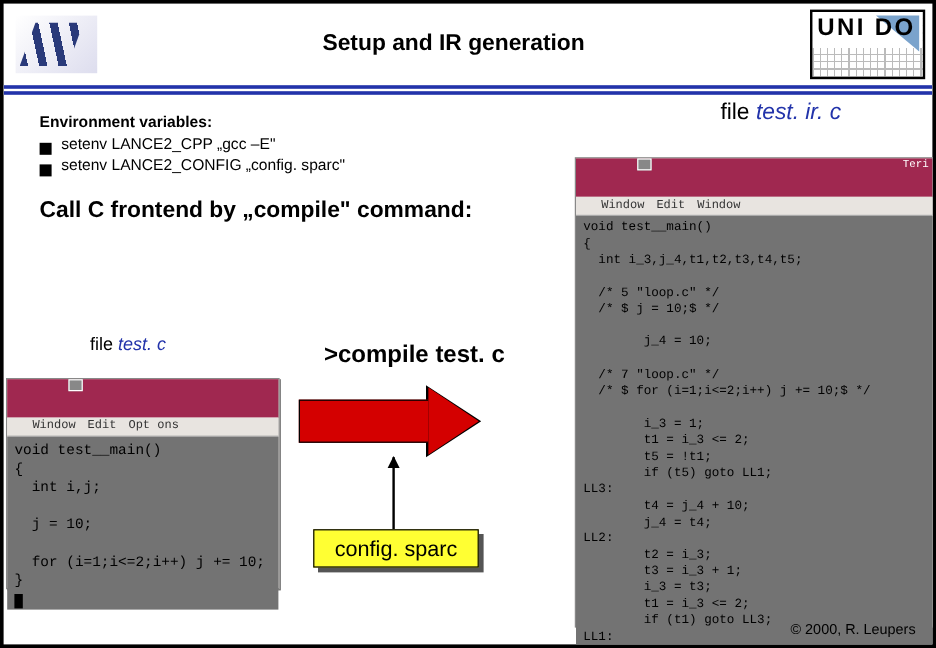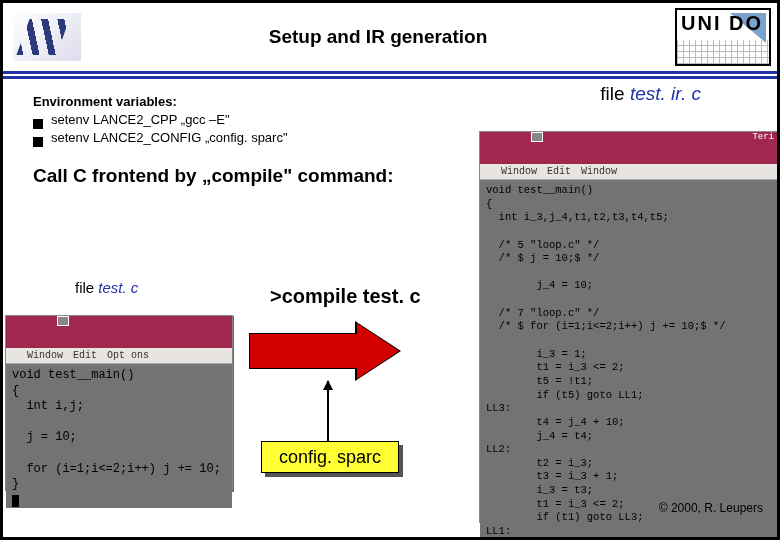--- a/index.html
+++ b/index.html
@@ -204,21 +204,21 @@
     content: "";
     position: absolute;
     top: -1px; left: -4px;
     width: 0; height: 0;
     border-left: 5px solid transparent;
     border-right: 5px solid transparent;
     border-bottom: 10px solid #000;
   }
   .copyright {
     position: absolute;
-    right: 14px; bottom: 22px;
+    right: 14px; bottom: 6px;
     font-size: 12px;
   }
 </style>
 </head>
 <body>
 
 <div class="slide">
 
   <div class="header">
     <div class="logo-left"></div>

